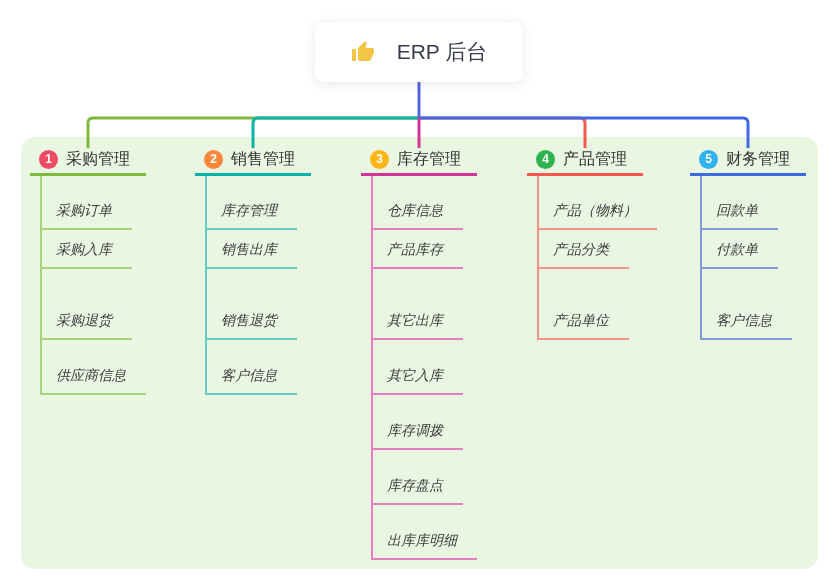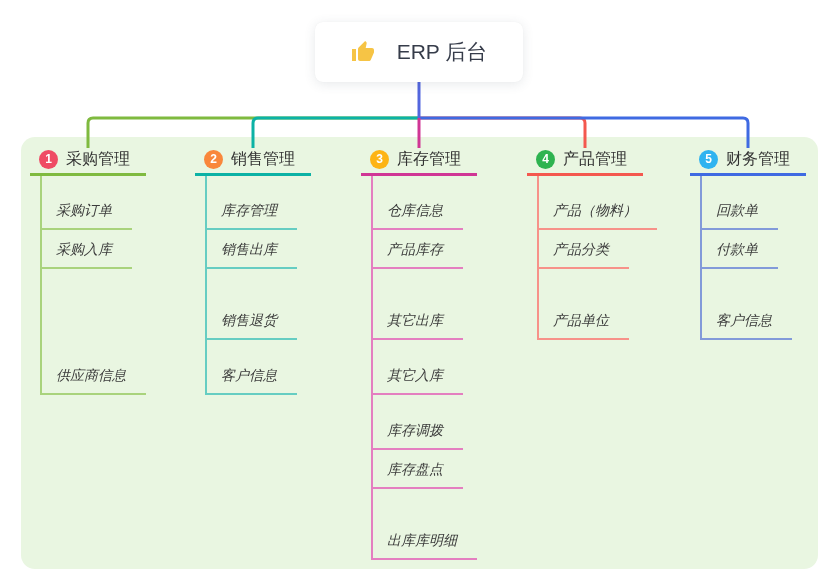--- a/index.html
+++ b/index.html
@@ -32,21 +32,21 @@
     flex:0 0 19px;font-weight:bold;
   }
   .blabel{white-space:nowrap;}
   .trunk{position:absolute;left:10px;top:30px;width:2px;background:var(--light);}
   .child{
     position:absolute;left:10px;
     padding:0 20px 9px 16px;border-bottom:2px solid var(--light);
     font-size:14px;line-height:18px;color:#3b3b3b;white-space:nowrap;cursor:pointer;font-style:italic;
   }
   .r0{top:55px}.r1{top:94px}.r2{top:165px}.r3{top:220px}
-  .r4{top:275px}.r5{top:314px}.r6{top:385px}
+  .r4{top:275px}.r5{top:330px}.r6{top:385px}
   .b1{left:30px}.b2{left:195px}.b3{left:361px}.b4{left:527px}.b5{left:690px}
 </style>
 </head>
 <body>
 
 <div class="canvas">
 
   <div class="panel" style="background: rgb(233, 246, 225);"></div>
 
   <svg class="wires" width="839" height="588" viewBox="0 0 839 588" fill="none">
@@ -66,20 +66,21 @@
   </div>
 
   <div class="branch b1" style="--main: #7fba3f; --light: #a9d37c; --badge: #ef4b64;">
     <div class="bhead">
       <span class="badge">1</span>
       <span class="blabel">采购管理</span>
     </div>
     <div class="trunk" style="height:219px"></div>
     <div class="child r0">采购订单</div>
     <div class="child r1">采购入库</div>
+    <div class="child r2">采购退货</div>
     <div class="child r3">供应商信息</div>
   </div>
 
   <div class="branch b2" style="--main: #0cb2a5; --light: #66cdc2; --badge: #f9873b;">
     <div class="bhead">
       <span class="badge">2</span>
       <span class="blabel">销售管理</span>
     </div>
     <div class="trunk" style="height:219px"></div>
     <div class="child r0">库存管理</div>

